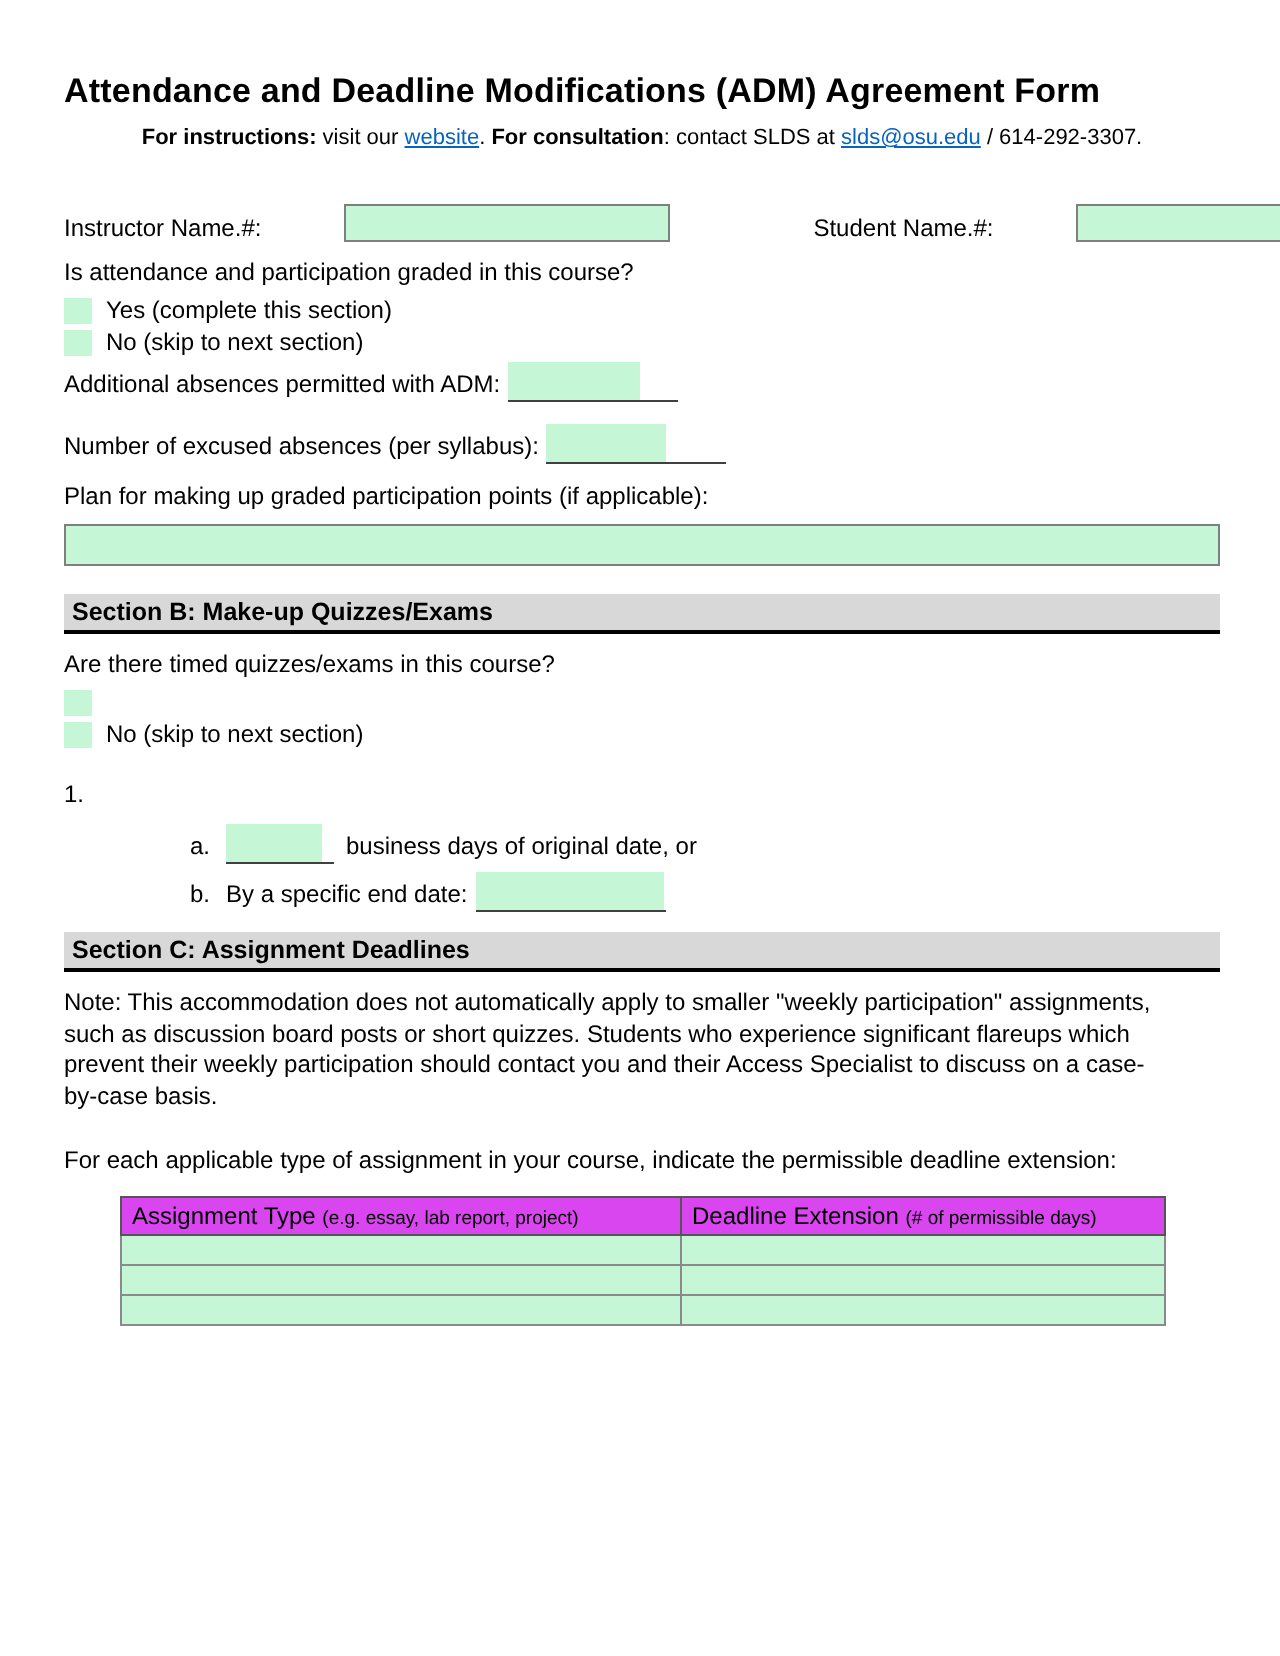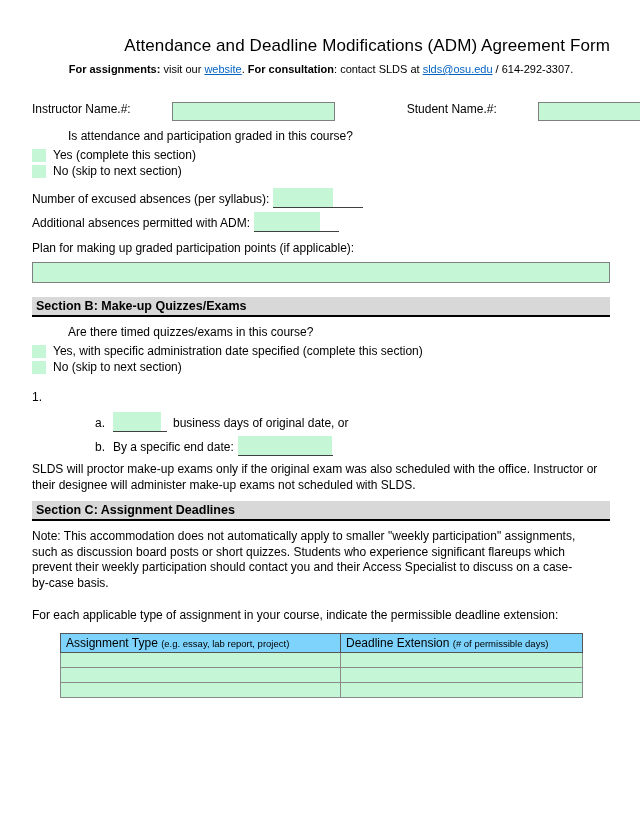--- a/index.html
+++ b/index.html
@@ -1,35 +1,35 @@
 <!DOCTYPE html>
 <html><head>
 <meta charset="utf-8">
 <style>
   html,body{margin:0;padding:0;background:#fff;}
   body{width:640px;height:828px;font-family:"Liberation Sans",sans-serif;font-size:12px;color:#000;overflow:hidden;}
   .page{padding:36px 30px 0 32px;box-sizing:border-box;width:640px;}
 
-  .title{font-size:17px;font-weight:normal;text-align:right;letter-spacing:.1px;}
+  .title{font-size:17px;font-weight:bold;text-align:left;letter-spacing:.1px;}
   .subtitle{font-size:11px;text-align:center;margin-top:7px;}
   .subtitle b{font-weight:bold;}
   a.link{color:#0563c1;text-decoration:underline;cursor:pointer;}
 
   .field{background:#c5f6d5;border:1px solid #7f7f7f;height:19px;box-sizing:border-box;display:inline-block;vertical-align:middle;padding:0 3px;font-family:"Liberation Sans",sans-serif;font-size:12px;}
 
-  .hdr-row{display:flex;align-items:flex-start;margin-top:27px;gap:36px;}
+  .hdr-row{display:flex;align-items:flex-end;margin-top:27px;gap:36px;}
   .hdr-row .lbl{white-space:nowrap;margin-right:5px;}
   .row2{margin-top:24px;}
   .grow{flex:1 1 auto;}
 
   .section-header{margin-top:16px;background:#d8d8d8;border-bottom:2.5px solid #000;font-weight:bold;font-size:12.5px;padding:2px 0 2px 4px;line-height:14px;}
   .sh-b{margin-top:14px;}
   .sh-c{margin-top:8px;}
 
-  .question{margin-top:8px;margin-left:36px;}
+  .question{margin-top:8px;}
   .opts{margin-top:4px;text-align:right;}
   .opt{display:flex;align-items:center;height:16px;}
   .checkbox{width:14px;height:13px;background:#c5f6d5;display:inline-block;margin-right:7px;flex:0 0 auto;cursor:pointer;}
 
   .inline-line{margin-top:8px;height:22px;display:flex;align-items:center;}
   .inline-line.tight{margin-top:2px;}
   .ufield{position:relative;display:inline-block;height:22px;vertical-align:middle;margin-left:4px;}
   .ufield .line{position:absolute;left:0;right:0;bottom:2px;border-bottom:1px solid #404040;}
   .ufield input{position:absolute;left:0;bottom:3px;background:#c5f6d5;border:none;height:19px;padding:0 2px;font-family:"Liberation Sans",sans-serif;font-size:12px;}
 
@@ -41,35 +41,35 @@
   .sub-line{display:flex;align-items:center;height:22px;margin-left:63px;}
   .sub-line.first{margin-top:8px;}
   .sub-line.second{margin-top:2px;}
   .sub-line .sub-num{width:18px;flex:0 0 auto;}
 
   .para{margin-top:4px;line-height:15.5px;}
   .note-para{margin-top:8px;line-height:15.6px;width:555px;}
   .instruction{margin-top:17px;}
 
   table.ext{border-collapse:collapse;margin:11px 0 0 28px;width:523px;table-layout:fixed;}
-  table.ext th{background:#7dd3fc;border:1px solid #555;font-weight:normal;text-align:left;font-size:12px;padding:1px 2px 1px 5px;height:16px;white-space:nowrap;overflow:hidden;}
+  table.ext th{background:#d946ef;border:1px solid #555;font-weight:normal;text-align:left;font-size:12px;padding:1px 2px 1px 5px;height:16px;white-space:nowrap;overflow:hidden;}
   table.ext th .small{font-size:9.5px;}
   table.ext td{border:1px solid #8a8a8a;padding:0;height:14px;}
   table.ext td .cell-input{display:block;width:100%;height:14px;background:#c5f6d5;border:none;box-sizing:border-box;font-family:"Liberation Sans",sans-serif;font-size:11px;padding:0 3px;}
   .col1{width:272px;}
 </style>
 </head>
 <body>
 
 <div class="page">
 
   <div class="title">Attendance and Deadline Modifications (ADM) Agreement Form</div>
 
   <div class="subtitle">
-    <b>For assignments:</b><span> visit our </span><a class="link">website</a><span>. </span><b>For consultation</b><span>: contact SLDS at </span><a class="link">slds@osu.edu</a><span> / 614-292-3307.</span>
+    <b>For instructions:</b><span> visit our </span><a class="link">website</a><span>. </span><b>For consultation</b><span>: contact SLDS at </span><a class="link">slds@osu.edu</a><span> / 614-292-3307.</span>
   </div>
 
   <div class="hdr-row">
     <span class="lbl">Instructor Name.#:</span>
     <input class="field" style="width: 165px;" value="">
     <span class="grow"></span>
     <span class="lbl">Student Name.#:</span>
     <input class="field" style="width: 165px;" value="">
   </div>
 
@@ -81,47 +81,46 @@
     <div class="opt">
       <span class="checkbox"></span>
       <span>Yes (complete this section)</span>
     </div>
     <div class="opt">
       <span class="checkbox"></span>
       <span>No (skip to next section)</span>
     </div>
   </div>
 
+  <div class="inline-line tight">
+    <span>Additional absences permitted with ADM:</span>
+    <span class="ufield" style="width:85px">
+      <span class="line"></span>
+      <input style="width: 62px;" value="">
+    </span>
+  </div>
+
   <div class="inline-line" style="margin-top:9px">
     <span>Number of excused absences (per syllabus):</span>
     <span class="ufield" style="width:90px">
       <span class="line"></span>
       <input style="width: 56px;" value="">
-    </span>
-  </div>
-
-  <div class="inline-line tight">
-    <span>Additional absences permitted with ADM:</span>
-    <span class="ufield" style="width:85px">
-      <span class="line"></span>
-      <input style="width: 62px;" value="">
     </span>
   </div>
 
   <div class="plan-label">Plan for making up graded participation points (if applicable):</div>
   <input class="bigfield" value="" style="">
 
   <div class="section-header sh-b">Section B: Make-up Quizzes/Exams</div>
 
   <div class="question">Are there timed quizzes/exams in this course?</div>
 
   <div class="opts">
     <div class="opt">
       <span class="checkbox"></span>
-      <span>Yes, with specific administration date specified (complete this section)</span>
     </div>
     <div class="opt">
       <span class="checkbox"></span>
       <span>No (skip to next section)</span>
     </div>
   </div>
 
   <div class="numbered">
     <span class="num">1.</span>
   </div>
@@ -137,21 +136,20 @@
 
   <div class="sub-line second">
     <span class="sub-num">b.</span>
     <span>By a specific end date:</span>
     <span class="ufield" style="width:95px">
       <span class="line"></span>
       <input style="width: 90px;" value="">
     </span>
   </div>
 
-  <div class="para">SLDS will proctor make-up exams only if the original exam was also scheduled with the office. Instructor or their designee will administer make-up exams not scheduled with SLDS.</div>
 
   <div class="section-header sh-c">Section C: Assignment Deadlines</div>
 
   <div class="note-para">Note: This accommodation does not automatically apply to smaller "weekly participation" assignments, such as discussion board posts or short quizzes. Students who experience significant flareups which prevent their weekly participation should contact you and their Access Specialist to discuss on a case-by-case basis.</div>
 
   <div class="instruction">For each applicable type of assignment in your course, indicate the permissible deadline extension:</div>
 
   <table class="ext">
     <thead>
       <tr>

